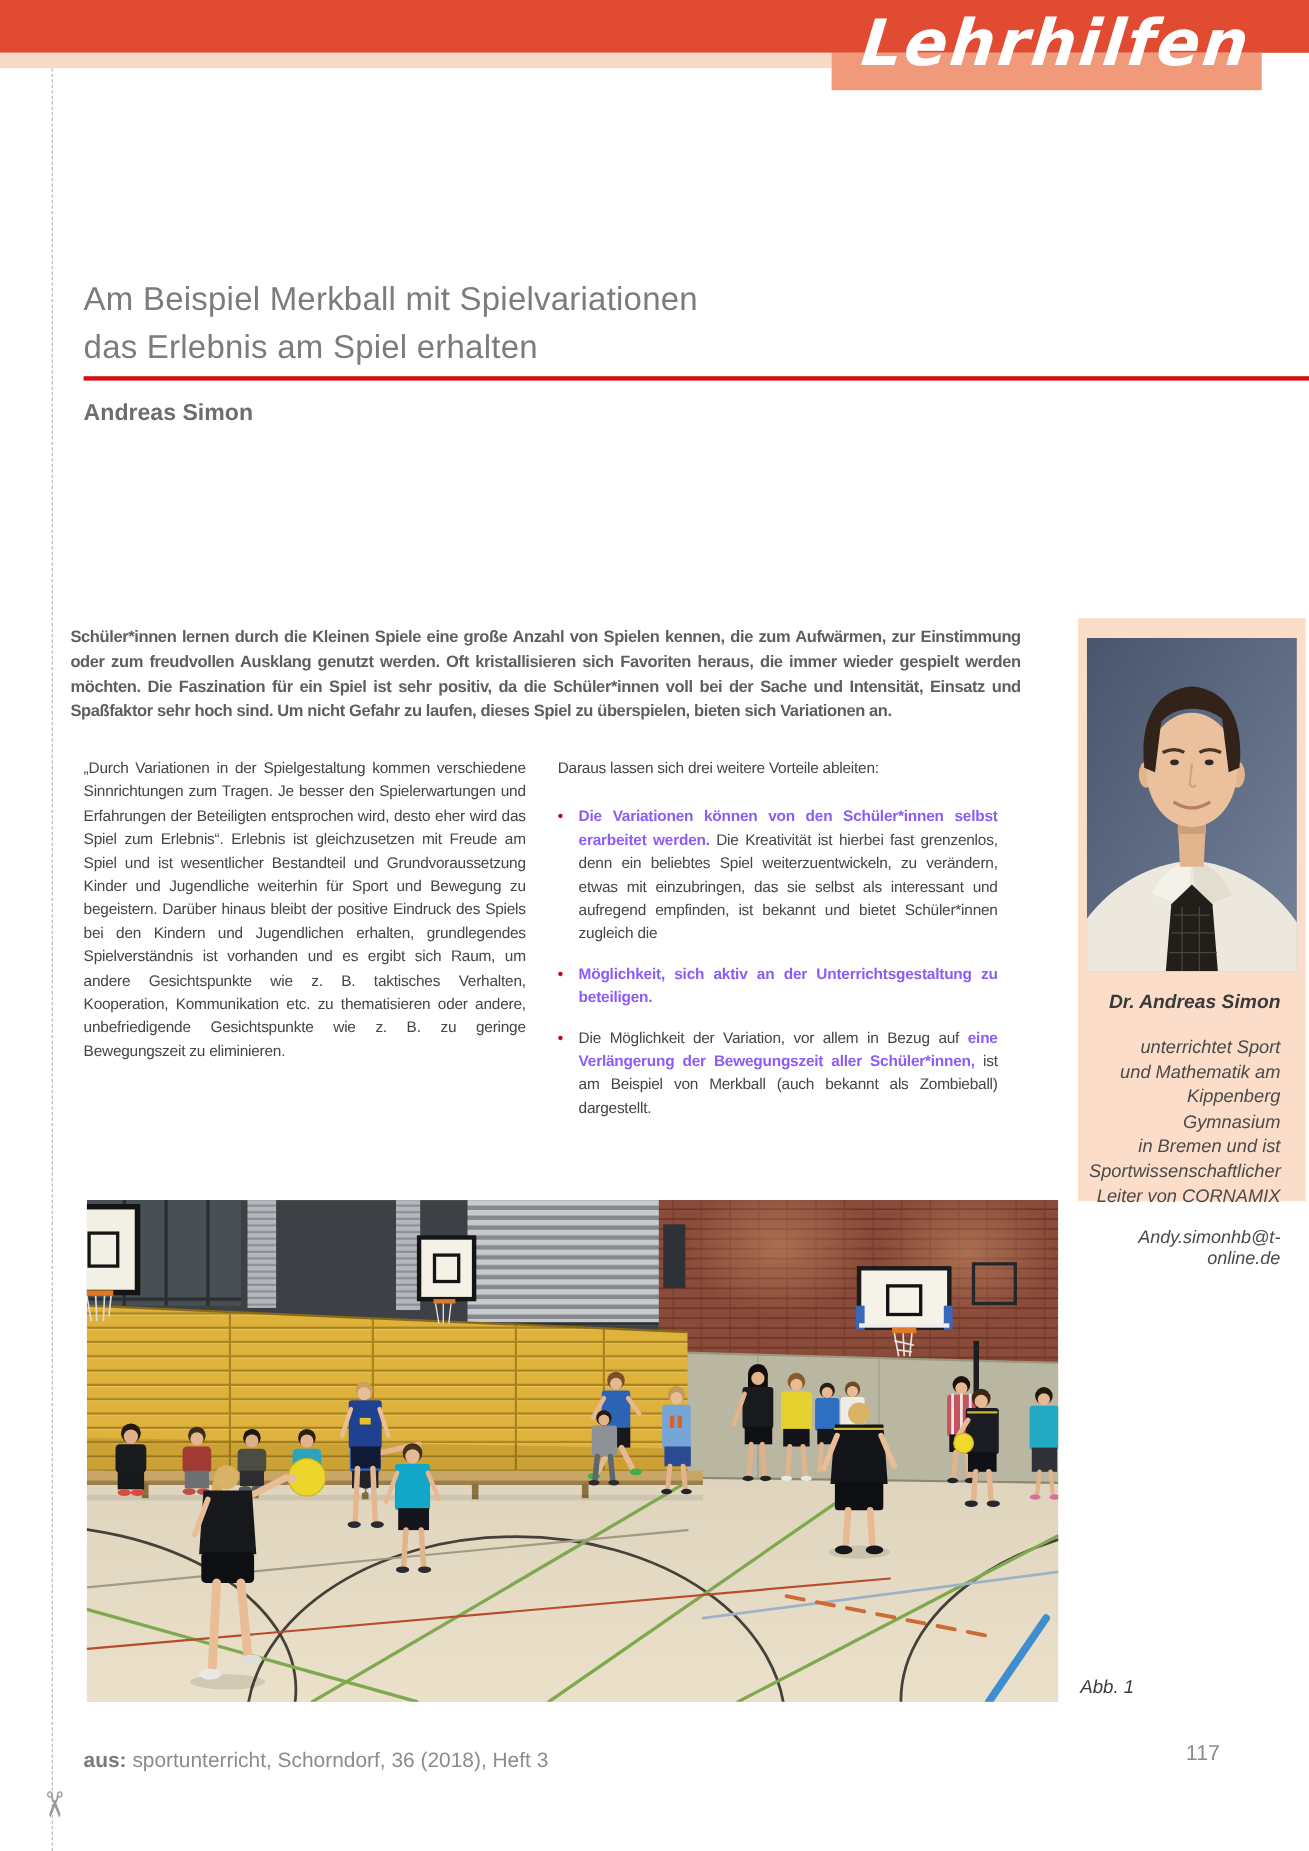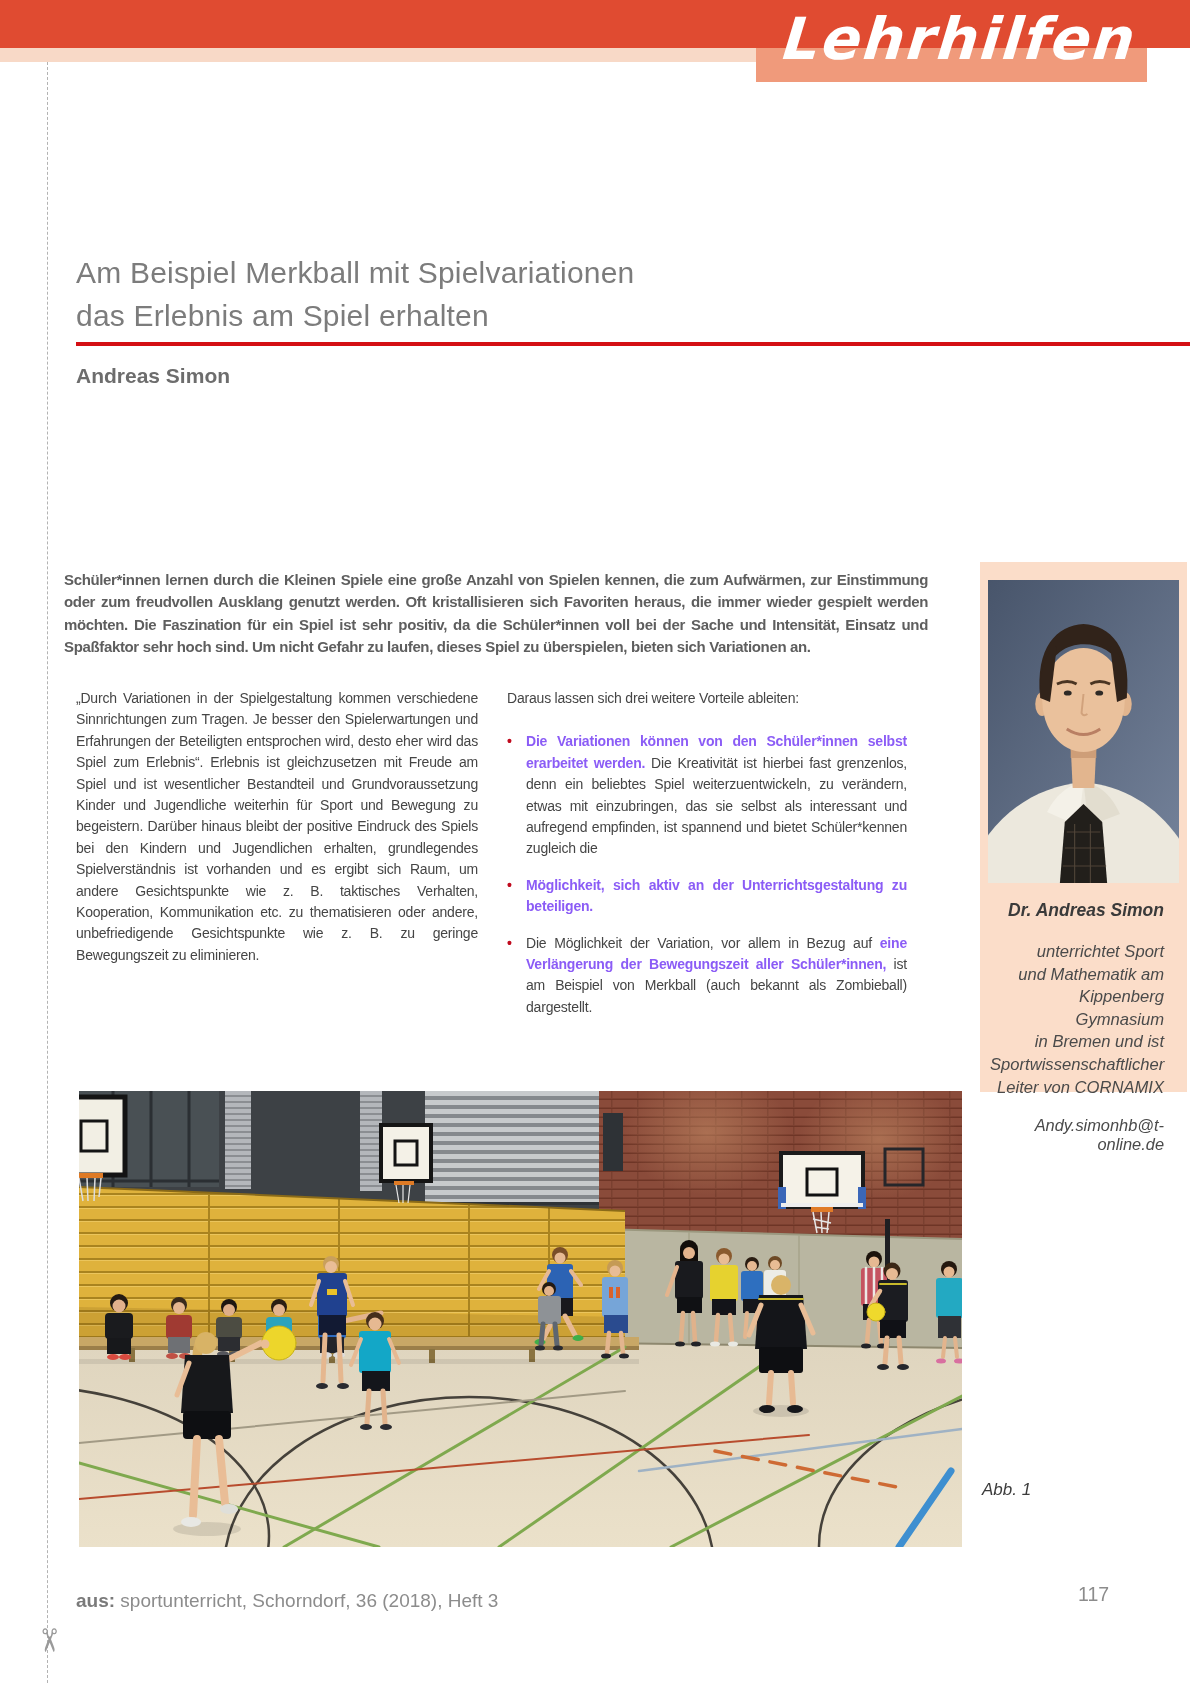--- a/index.html
+++ b/index.html
@@ -44,21 +44,21 @@
   .b{font-weight:bold;color:#8b5cf6;}
   
   .sidebar{position:absolute;left:980px;top:562px;width:207px;height:530px;background:var(--sidebar-bg);}
   .portrait{position:absolute;left:8px;top:18px;width:191px;height:303px;display:block;}
   .s-text{position:absolute;left:10px;right:23px;top:338px;text-align:right;color:#4A4A4A;}
   .s-name{font-size:17.5px;font-weight:bold;font-style:italic;color:#3A3A3A;margin-bottom:20px;}
   .s-bio{font-size:16.6px;font-style:italic;line-height:22.6px;white-space:pre-line;}
   .s-email{font-size:16.4px;font-style:italic;margin-top:17px;}
   
   .gym{position:absolute;left:79px;top:1091px;width:883px;height:456px;display:block;background:#DCD2BE;}
-  .fig-caption{position:absolute;left:982px;top:1480px;font-size:17px;font-style:italic;color:#3C3C3C;}
+  .fig-caption{position:absolute;left:982px;top:1524px;font-size:17px;font-style:italic;color:#3C3C3C;}
   
   .footer{position:absolute;left:76px;top:1590px;font-size:19px;color:var(--footer-gray);}
   .footer .pfx{font-weight:bold;color:#7A7A7A;}
   .pagenum{position:absolute;left:1078px;top:1583px;font-size:19.5px;color:var(--footer-gray);}
 </style>
 </head>
 <body>
 
 <div class="page">
 
@@ -77,21 +77,21 @@
 
   <p class="lead">Schüler*innen lernen durch die Kleinen Spiele eine große Anzahl von Spielen kennen, die zum Aufwärmen, zur Einstimmung oder zum freudvollen Ausklang genutzt werden. Oft kristallisieren sich Favoriten heraus, die immer wieder gespielt werden möchten. Die Faszination für ein Spiel ist sehr positiv, da die Schüler*innen voll bei der Sache und Intensität, Einsatz und Spaßfaktor sehr hoch sind. Um nicht Gefahr zu laufen, dieses Spiel zu überspielen, bieten sich Variationen an.</p>
 
   <div class="col col-left">
     <p>„Durch Variationen in der Spielgestaltung kommen verschiedene Sinnrichtungen zum Tragen. Je besser den Spielerwartungen und Erfahrungen der Beteiligten entsprochen wird, desto eher wird das Spiel zum Erlebnis“. Erlebnis ist gleichzusetzen mit Freude am Spiel und ist wesentlicher Bestandteil und Grundvoraussetzung Kinder und Jugendliche weiterhin für Sport und Bewegung zu begeistern. Darüber hinaus bleibt der positive Eindruck des Spiels bei den Kindern und Jugendlichen erhalten, grundlegendes Spielverständnis ist vorhanden und es ergibt sich Raum, um andere Gesichtspunkte wie z. B. taktisches Verhalten, Kooperation, Kommunikation etc. zu thematisieren oder andere, unbefriedigende Gesichtspunkte wie z. B. zu geringe Bewegungszeit zu eliminieren.</p>
   </div>
 
   <div class="col col-right">
     <p class="intro">Daraus lassen sich drei weitere Vorteile ableiten:</p>
     <ul class="bullets">
-      <li><span></span><span class="b">Die Variationen können von den Schüler*innen selbst erarbeitet werden.</span><span> Die Kreativität ist hierbei fast grenzenlos, denn ein beliebtes Spiel weiterzuentwickeln, zu verändern, etwas mit einzubringen, das sie selbst als interessant und aufregend empfinden, ist spannend und bietet Schüler*kennen zugleich die</span></li>
+      <li><span></span><span class="b">Die Variationen können von den Schüler*innen selbst erarbeitet werden.</span><span> Die Kreativität ist hierbei fast grenzenlos, denn ein beliebtes Spiel weiterzuentwickeln, zu verändern, etwas mit einzubringen, das sie selbst als interessant und aufregend empfinden, ist bekannt und bietet Schüler*innen zugleich die</span></li>
       <li><span></span><span class="b">Möglichkeit, sich aktiv an der Unterrichtsgestaltung zu beteiligen.</span><span></span></li>
       <li><span>Die Möglichkeit der Variation, vor allem in Bezug auf </span><span class="b">eine Verlängerung der Bewegungszeit aller Schüler*innen,</span><span> ist am Beispiel von Merkball (auch bekannt als Zombieball) dargestellt.</span></li>
     </ul>
   </div>
 
   <aside class="sidebar">
     <svg class="portrait" viewBox="0 0 194 303" preserveAspectRatio="none">
       <defs>
         <linearGradient id="pg" x1="0" y1="0" x2="1" y2="1">
           <stop offset="0" stop-color="#48556B"></stop>

